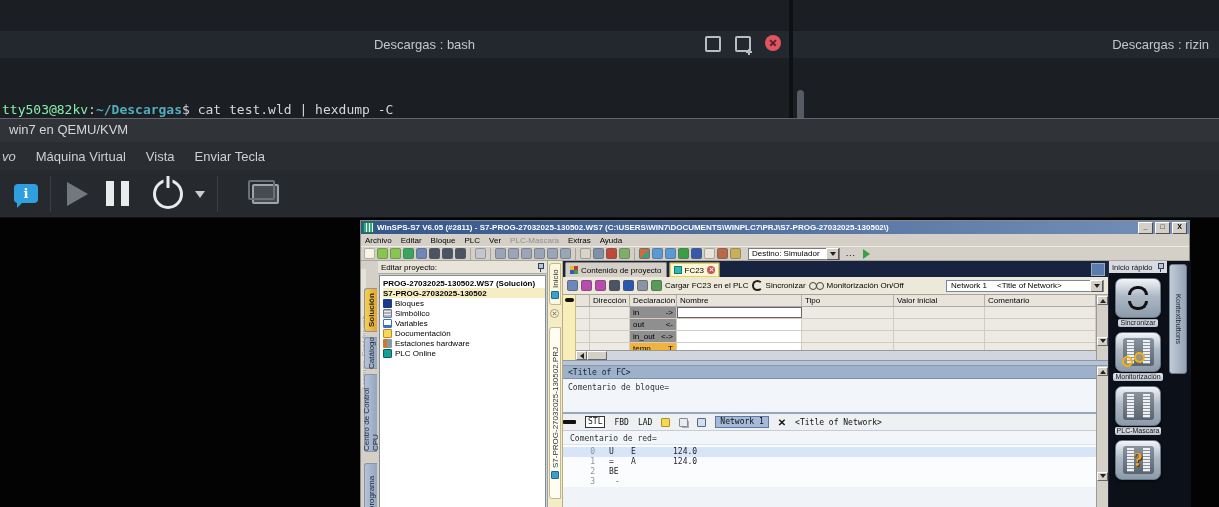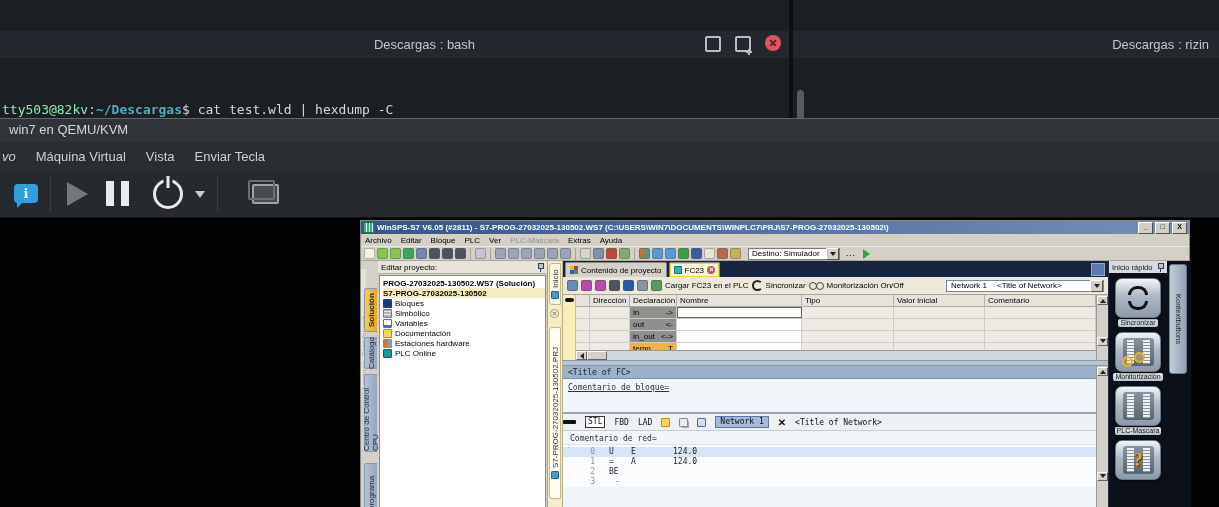--- a/index.html
+++ b/index.html
@@ -180,21 +180,21 @@
   .arr-u{border:3px solid transparent;border-bottom:4px solid #222;margin-bottom:2px;}
   .arr-d{border:3px solid transparent;border-top:4px solid #222;margin-top:2px;}
   .sb-thumb{width:20px;height:9px;background:#d4d0c8;border:1px solid;border-color:#fff #666 #666 #fff;box-sizing:border-box;}
 
   
   .ed-split{height:4px;background:#b8c4d4;border-bottom:1px solid #8898ac;flex:0 0 4px;}
   .stl{flex:1;position:relative;background:#f0f4f8;font-family:"DejaVu Sans Mono",monospace;font-size:8px;overflow:hidden;}
   .stl-vscroll{position:absolute;right:0;top:0;bottom:0;width:12px;background:#d4d0c8;border-left:1px solid #999;box-sizing:border-box;}
   .stl-main{position:absolute;left:0;right:12px;top:0;bottom:0;}
   .fc-title{height:13px;background:#9db2ca;color:#14202e;display:flex;align-items:center;padding-left:5px;border-bottom:1px solid #7890a8;box-sizing:border-box;}
-  .blk-comment{height:33px;background:#f2f6fa;padding:4px 0 0 5px;color:#333;box-sizing:border-box;text-decoration:underline;}
+  .blk-comment{height:33px;background:#f2f6fa;padding:4px 0 0 5px;color:#333;box-sizing:border-box;}
   .net-bar{height:19px;background:#eef0f2;border-top:2px solid #98a8bc;border-bottom:1px solid #c4ccd6;
            display:flex;align-items:center;gap:9px;padding-left:0;box-sizing:border-box;color:#111;}
   .nb-dash{width:13px;height:4px;background:#111;border-radius:1px;}
   .stl-box{border:1px solid #333;background:#fff;padding:0 2px;line-height:10px;}
   .nb-ico{width:9px;height:9px;border-radius:1px;}
   .nb-note{background:#f4d85a;border:1px solid #b89018;box-sizing:border-box;}
   .nb-copy{background:#e8ecf2;border:1px solid #889;box-sizing:border-box;box-shadow:2px 2px 0 -1px #aab;}
   .nb-paste{background:#cfe0f4;border:1px solid #568;box-sizing:border-box;}
   .net-name{background:#a4bad8;border:1px solid #6078a0;padding:0 4px;line-height:10px;}
   .nb-x{font-weight:bold;font-size:10px;color:#111;font-family:"Liberation Sans",sans-serif;}

